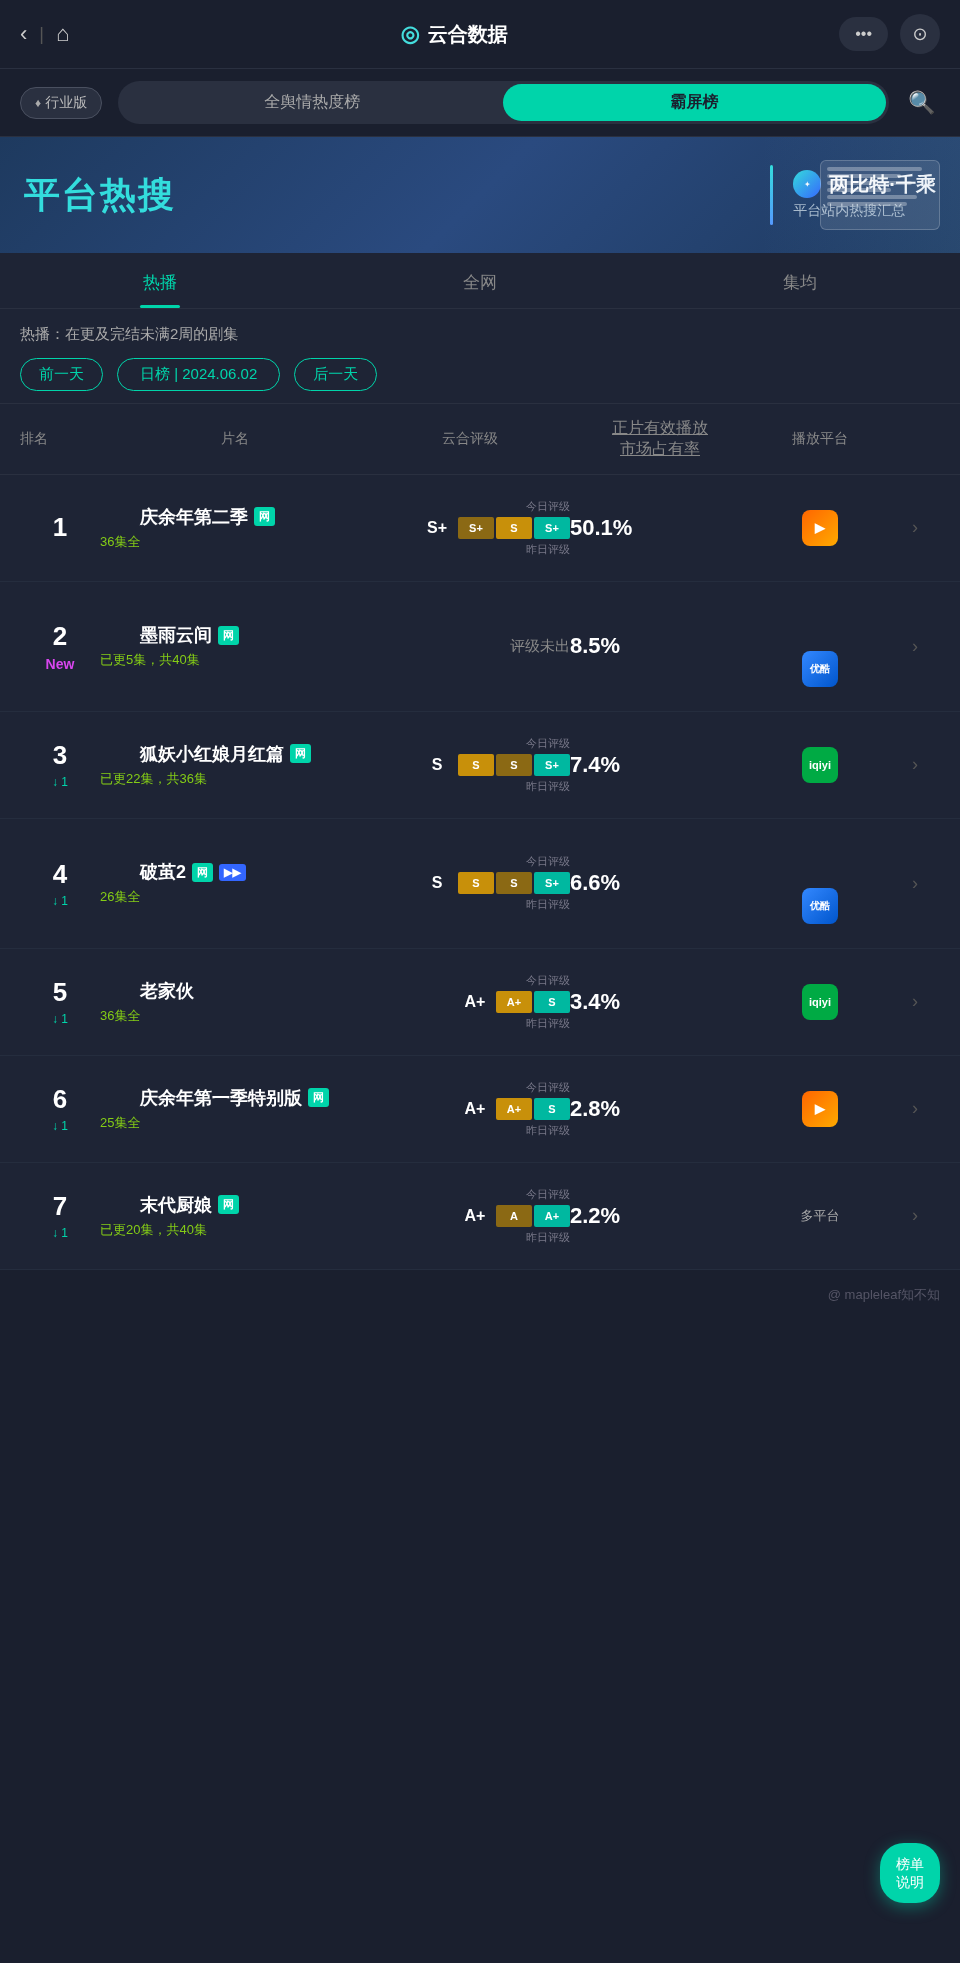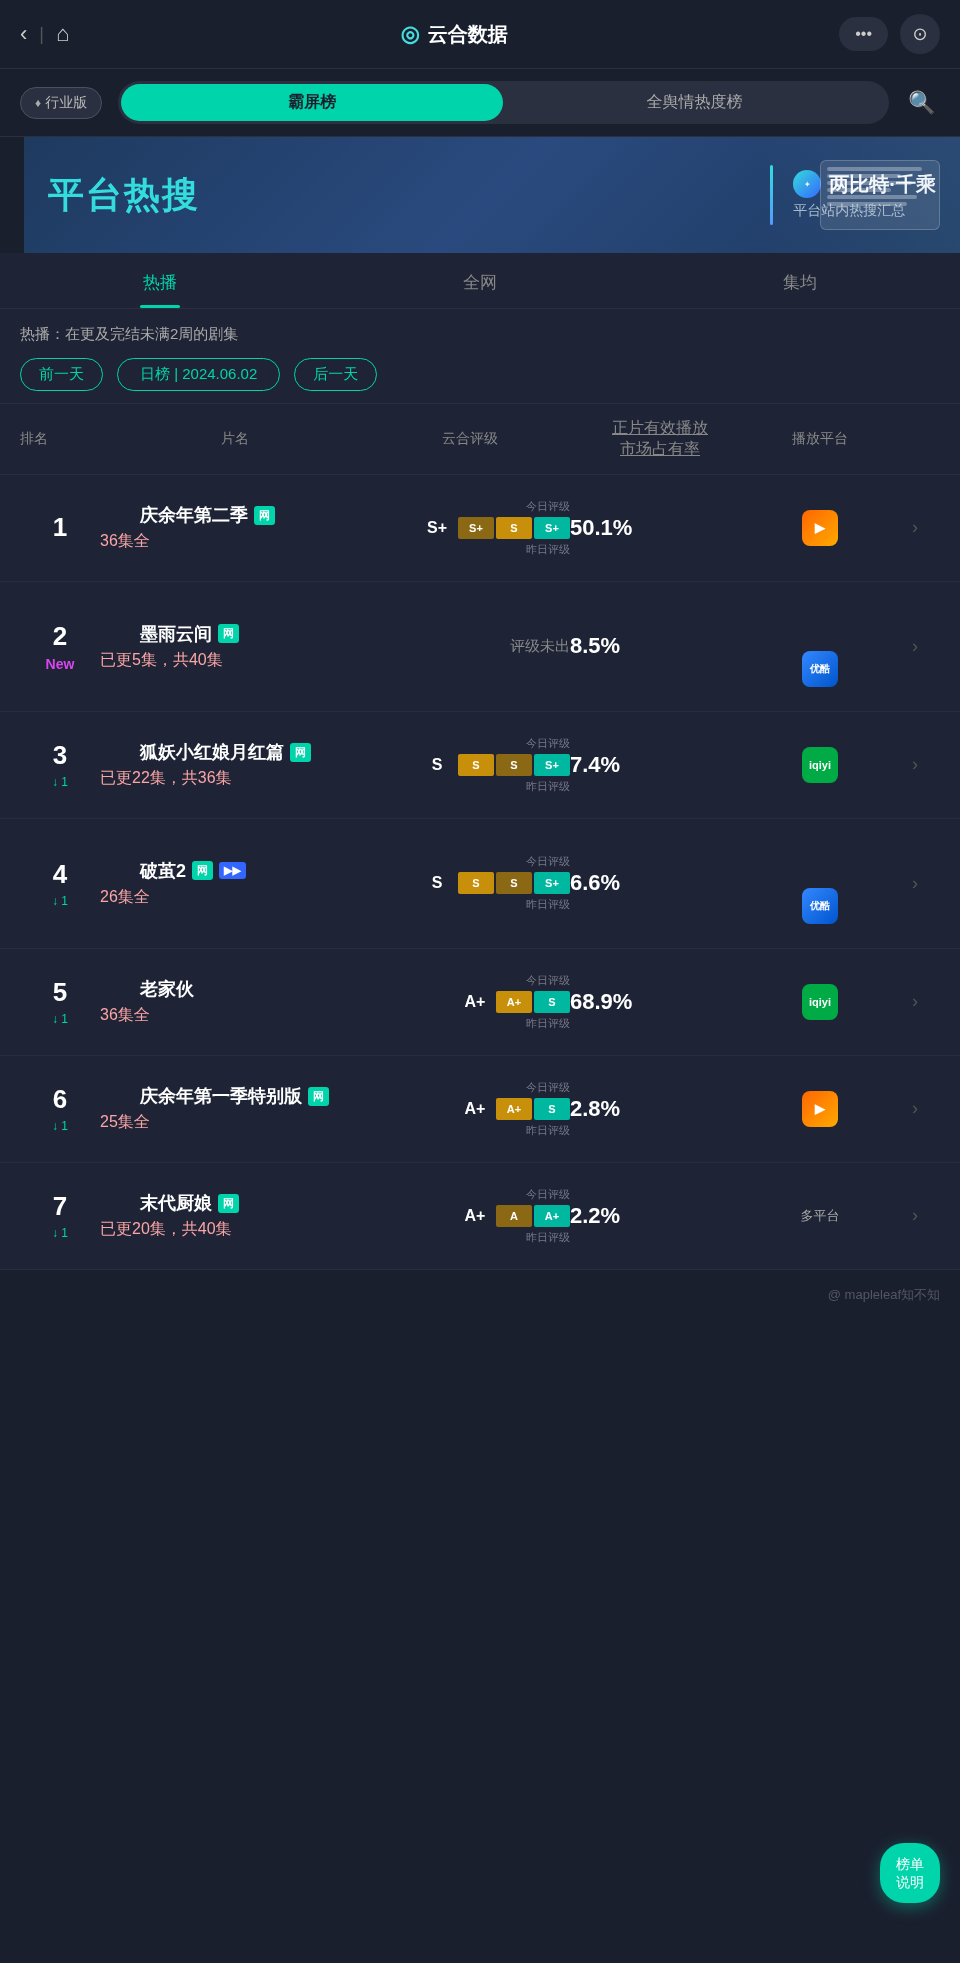--- a/index.html
+++ b/index.html
@@ -106,21 +106,20 @@
 
     
     .banner {
       background: linear-gradient(135deg, #1e3a5f 0%, #2a4a7f 50%, #1e3a5f 100%);
       padding: 28px 24px;
       display: flex;
       align-items: center;
       gap: 20px;
       position: relative;
       overflow: hidden;
-      margin-left: 24px;
     }
     .banner::after {
       content: '';
       position: absolute; top: 0; right: 0;
       width: 200px; height: 100%;
       background: linear-gradient(90deg, transparent, rgba(100,150,200,0.15));
     }
     .banner-text { flex: 1; }
     .banner-title {
       font-size: 36px;
@@ -287,22 +286,22 @@
       color: #fff;
       font-size: 11px;
       padding: 2px 5px;
       border-radius: 3px;
       font-weight: 600;
     }
     .title-tag.blue {
       background: #3366ff;
     }
     .title-meta {
-      font-size: 16px;
-      color: #fca5a5;
+      font-size: 13px;
+      color: #84cc16;
     }
 
     .rating-cell {
       display: flex;
       flex-direction: column;
       align-items: flex-end;
       gap: 4px;
     }
     .rating-bar-wrap {
       display: flex;
@@ -422,22 +421,22 @@
     <button class="nav-btn-round">⊙</button>
   </div>
 </nav>
 
 <div class="filter-bar">
   <div class="industry-badge">
     <span class="diamond">♦</span>
     <span>行业版</span>
   </div>
   <div class="tab-pills">
+    <div class="tab-pill">全舆情热度榜</div>
     <div class="tab-pill active">霸屏榜</div>
-    <div class="tab-pill">全舆情热度榜</div>
   </div>
   <span class="search-icon-btn">🔍</span>
 </div>
 
 <div class="banner">
   <div class="banner-text">
     <div class="banner-title">平台热搜</div>
   </div>
   <div class="banner-divider"></div>
   <div class="banner-right">
@@ -617,21 +616,21 @@
       <div class="rating-bar-wrap">
         <span class="rating-grade">A+</span>
         <div class="rating-bars">
           <div class="rating-bar-seg seg-gold">A+</div>
           <div class="rating-bar-seg seg-teal">S</div>
         </div>
       </div>
       <span style="font-size:11px;color:#778;align-self:flex-end;">昨日评级</span>
     </div>
   </div>
-  <div class="market-cell">68.9%</div>
+  <div class="market-cell">3.4%</div>
   <div class="platform-cell">
     <div class="platform-icon platform-iqiyi">iqiyi</div>
   </div>
   <div class="arrow-cell">›</div>
 </div>
 
 <div class="table-row">
   <div class="rank-cell">
     <span class="rank-num">6</span>
     <span class="rank-change down">↓ 1</span>

